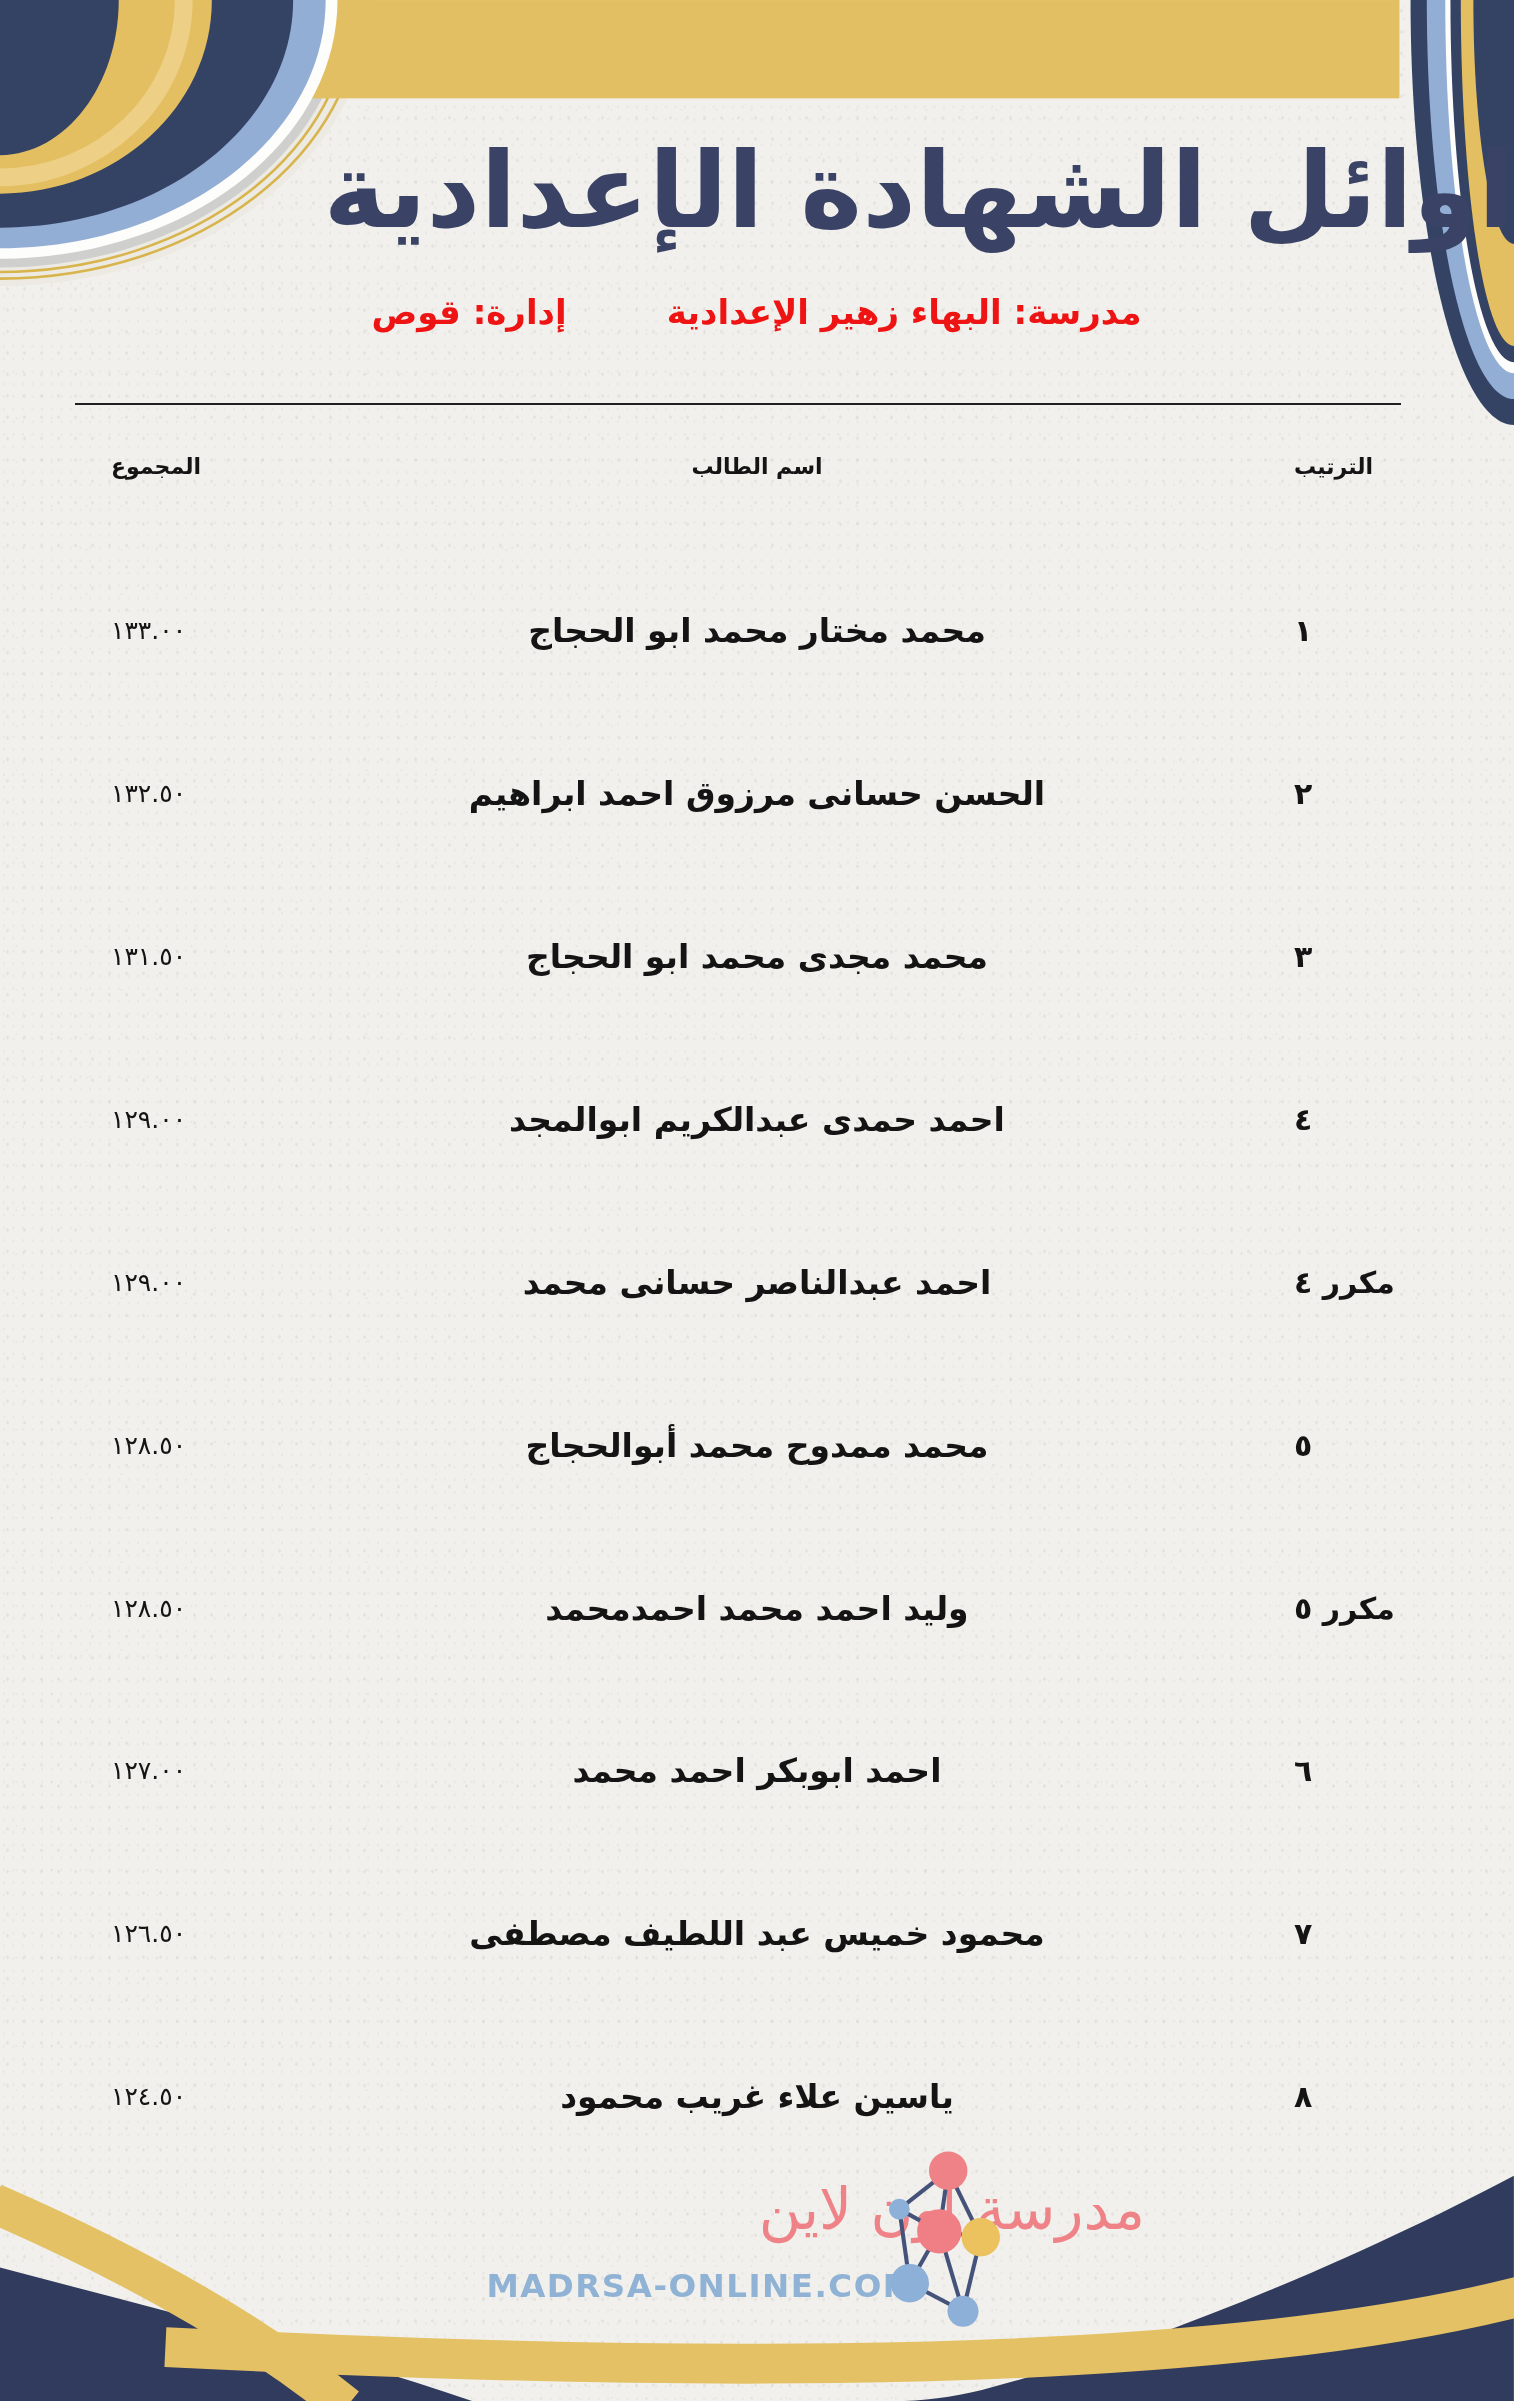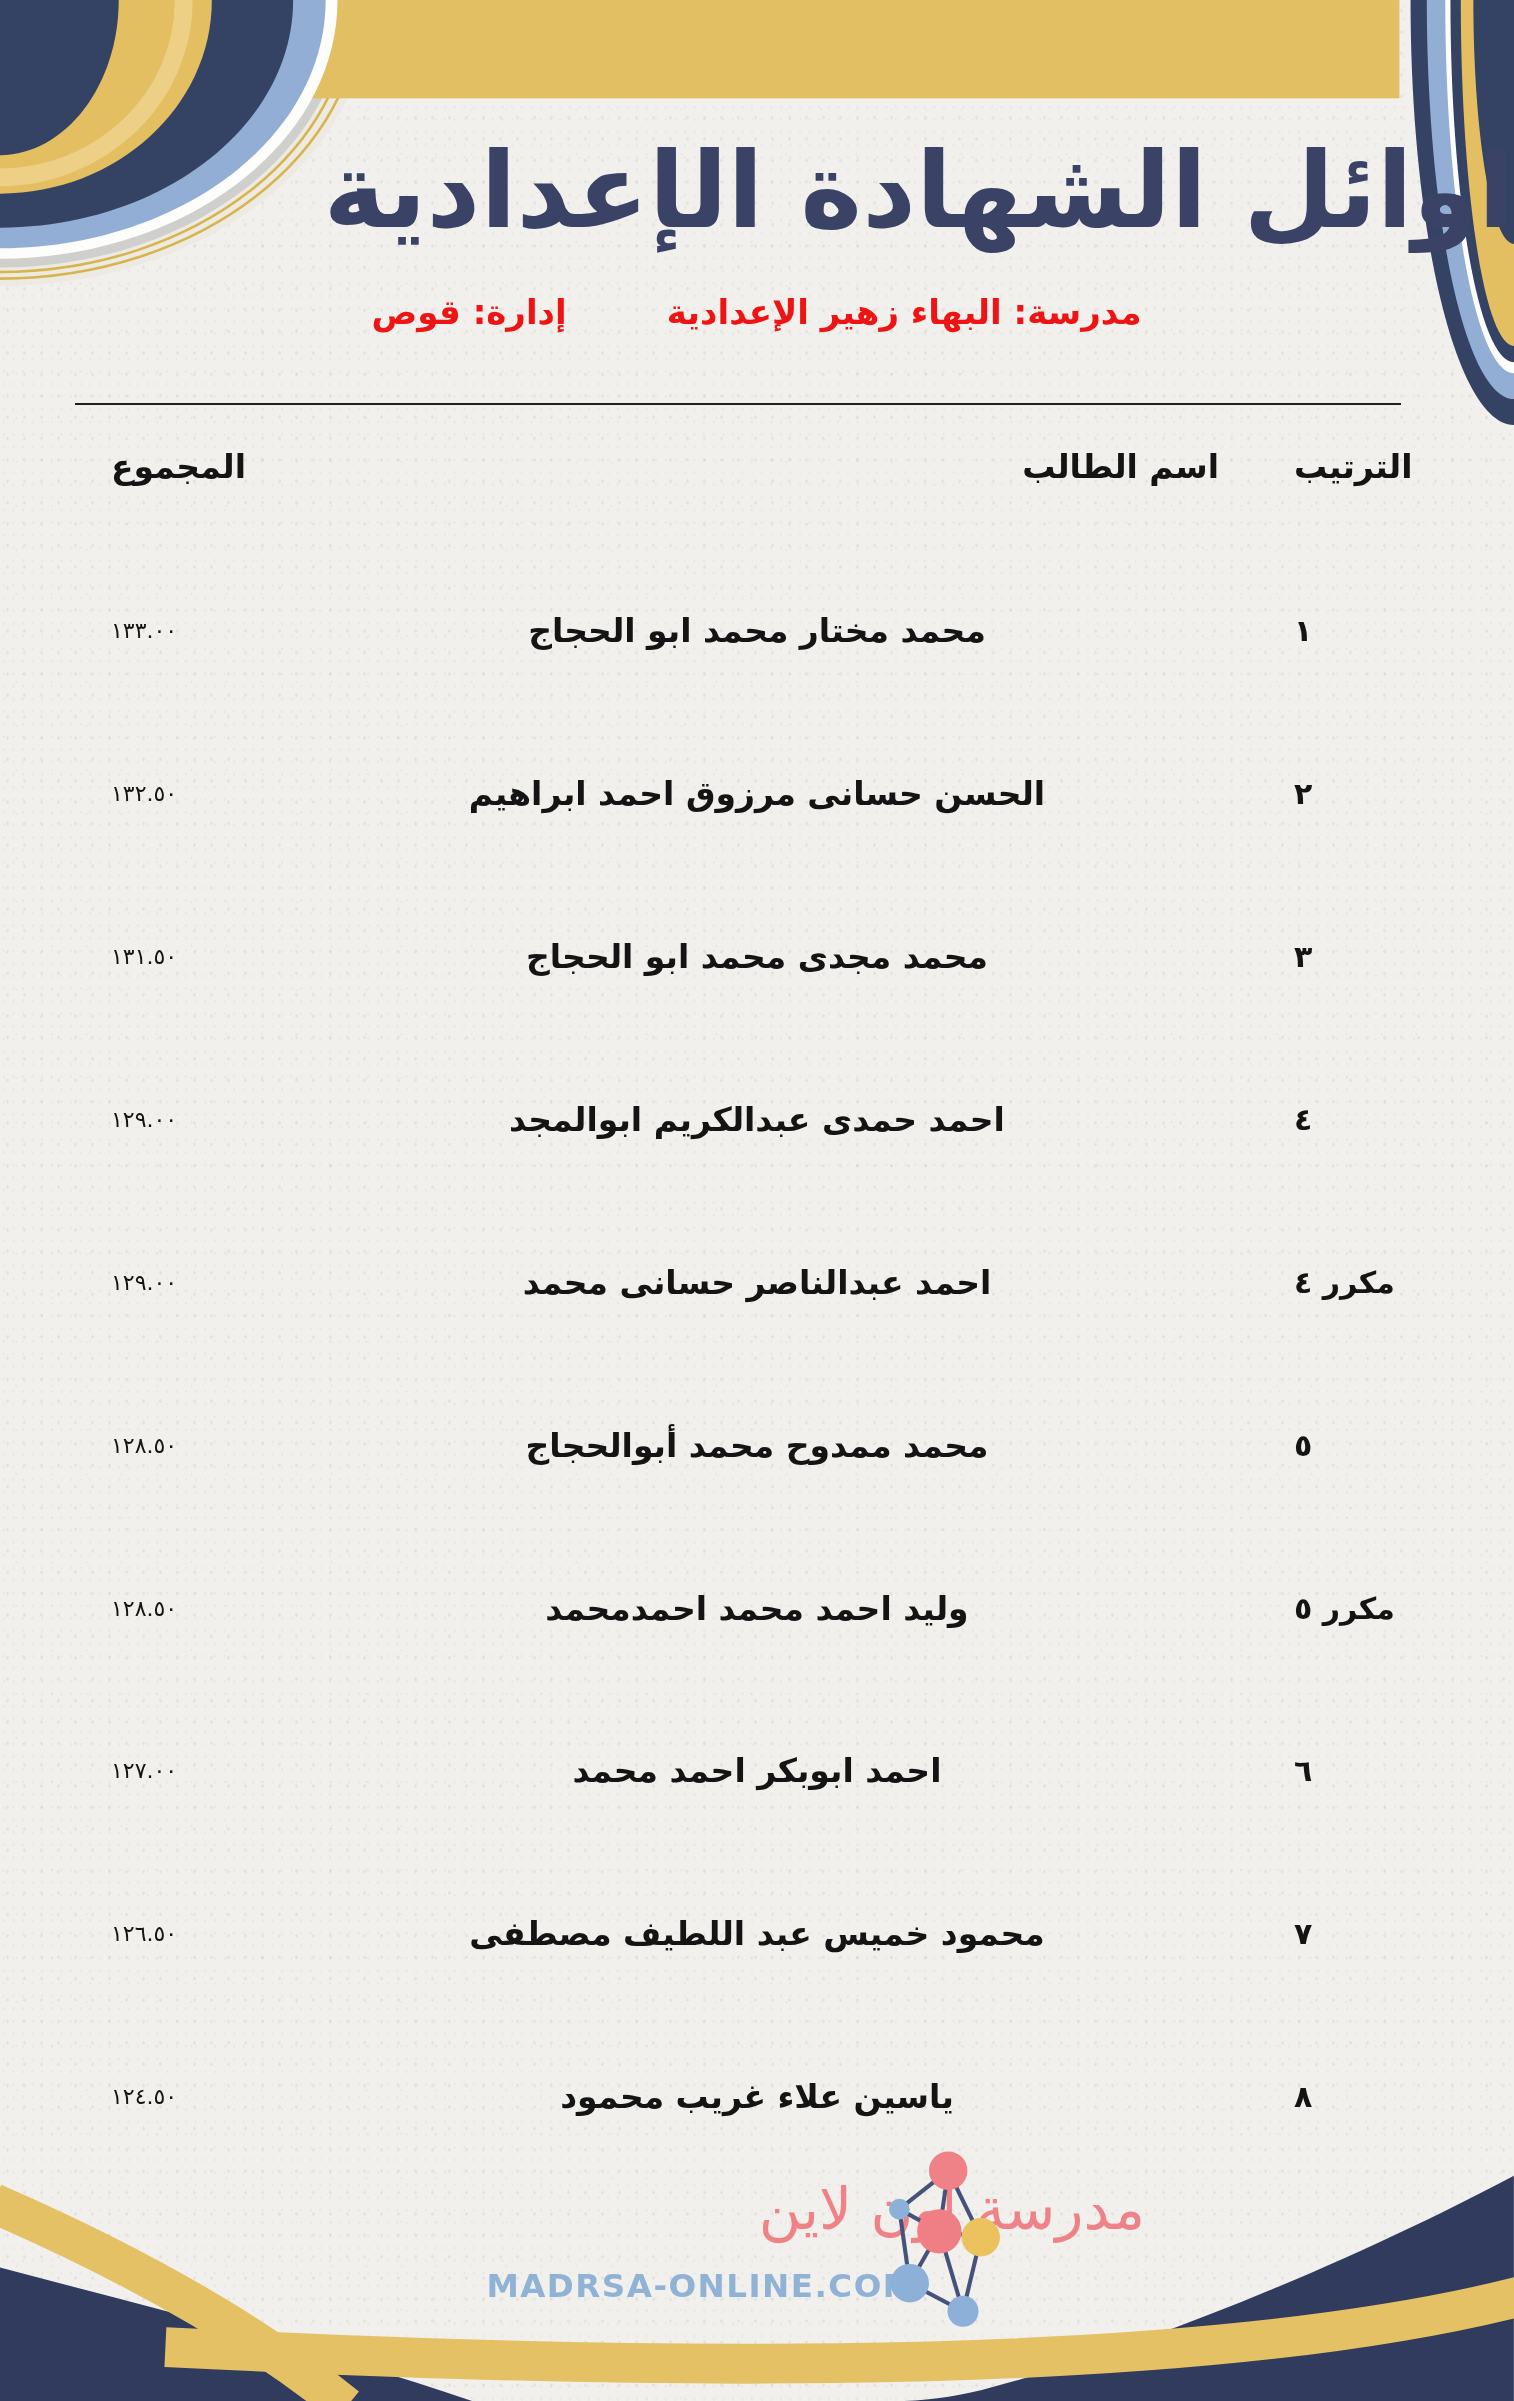--- a/index.html
+++ b/index.html
@@ -38,22 +38,22 @@
   .separator{
     top:403px;left:76px;width:1326px;height:2.2px;
     background:#1f1f1f;
   }
 
   
   .thead{top:443px;left:0;width:100%;height:46px;}
   .cell{position:absolute;top:50%;transform:translateY(-50%);white-space:nowrap;color:#141414;}
   .cell-rank {left:1295px;font-size:30px;font-weight:700;direction:rtl;}
   .cell-name {left:296px;width:924px;text-align:center;font-size:33px;font-weight:700;direction:rtl;}
-  .cell-total{left:112px;font-size:22px;font-weight:500;direction:rtl;}
-  .thead .cell{font-weight:700;font-size:33px;text-align:right;}
+  .cell-total{left:112px;font-size:25px;font-weight:500;direction:rtl;}
+  .thead .cell{font-weight:700;font-size:22px;}
   .rows{top:548px;left:0;width:100%;height:1629px;}
   .row{position:absolute;left:0;width:100%;height:163px;}
 
   
   .logo-ar{
     top:2149px;left:259px;width:887px;
     text-align:right;
     font-size:58px;font-weight:normal;color:#ef8287;margin-top:26px;
   }
   .logo-en{

